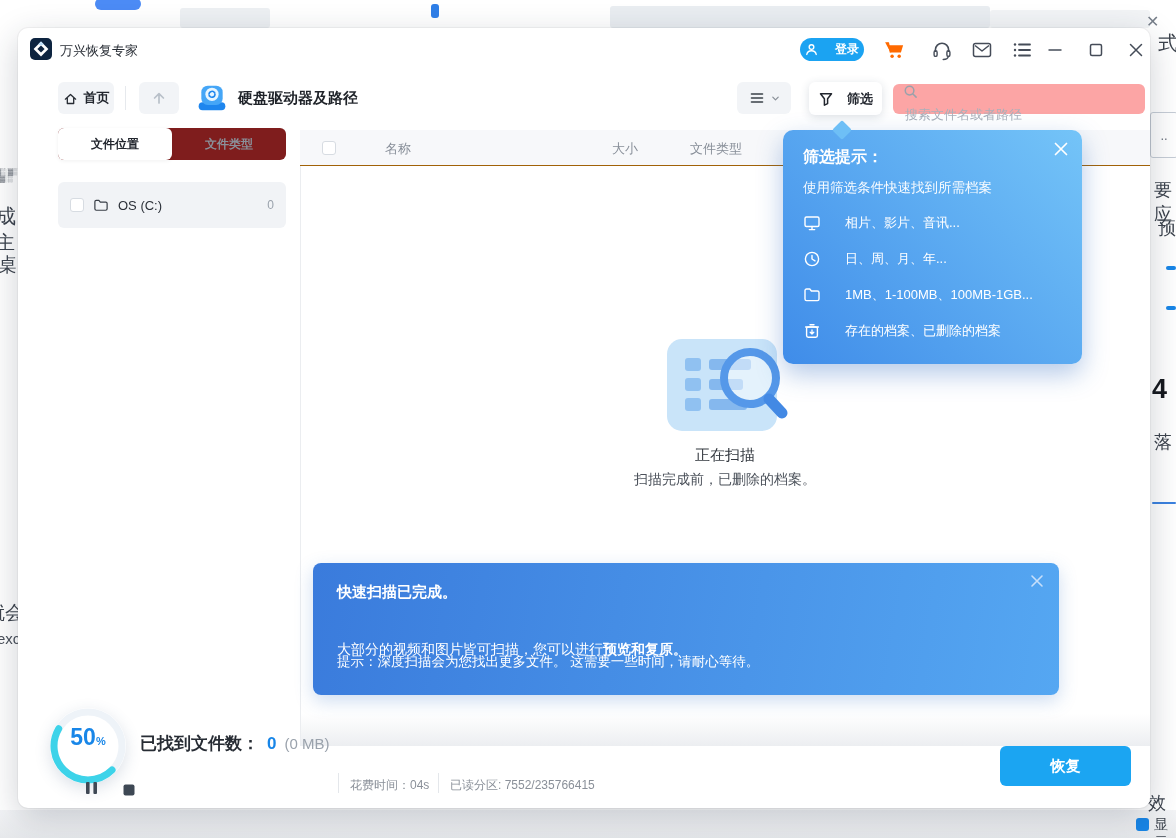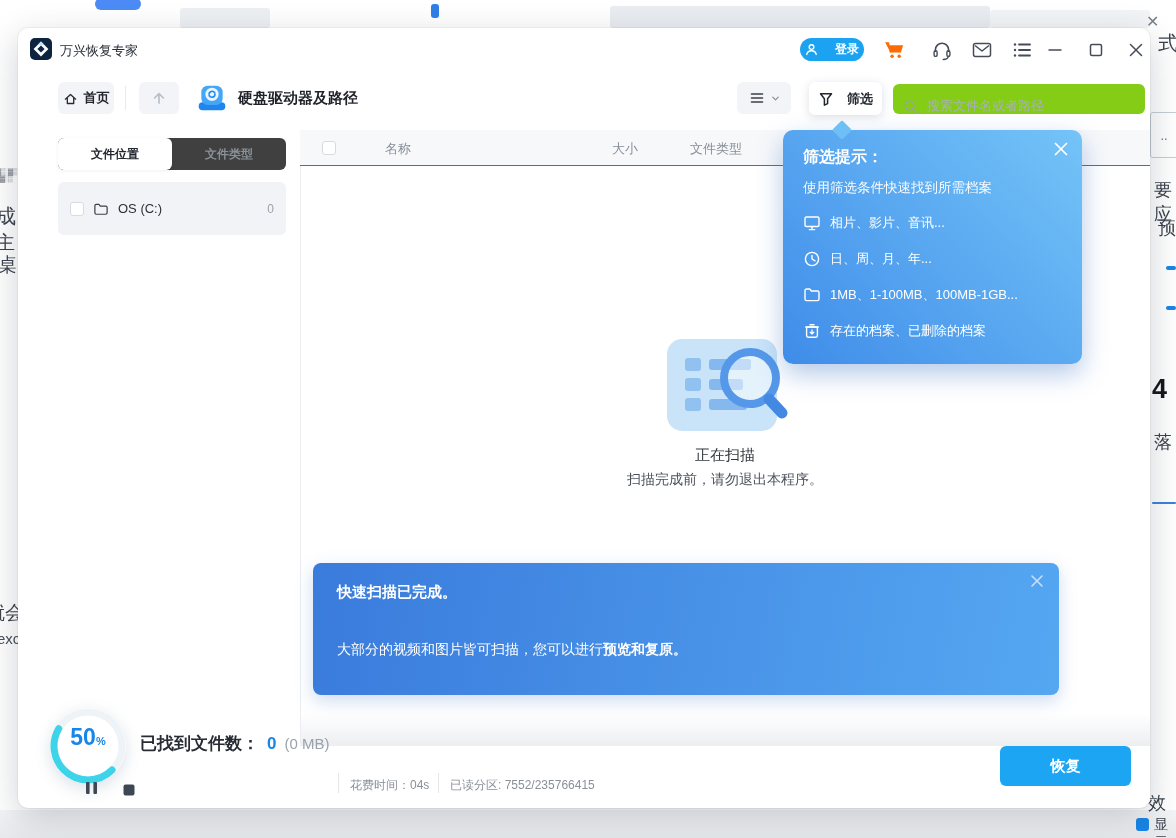--- a/index.html
+++ b/index.html
@@ -34,38 +34,38 @@
   }
   .gray-btn span{font-size:13px;font-weight:bold;color:#22262e;}
   .loc-title{font-size:15px;font-weight:bold;color:#1f2329;}
   .filter-btn{
     position:absolute;background:#ffffff;border-radius:6px;cursor:pointer;
     display:flex;align-items:center;justify-content:center;gap:13px;
     box-shadow:0 2px 10px rgba(40,60,90,.16);
   }
   .filter-btn span{font-size:13px;font-weight:bold;color:#22262e;}
   .search-box{
-    position:absolute;background:#84cc16;border-radius:6px;
-    display:flex;align-items:flex-end;padding:0 10px;gap:7px;
+    position:absolute;background:#fca5a5;border-radius:6px;
+    display:flex;align-items:flex-start;padding:0 10px;gap:7px;flex-direction:column;
   }
   .search-box input{
     border:none;outline:none;background:transparent;flex:1;
     font-size:13px;color:#3a4048;font-family:inherit;
   }
   .search-box input::placeholder{color:#a9b0ba;}
   
   .tabs{
-    position:absolute;left:40px;top:110px;width:228px;height:32px;
-    background:#404040;border-radius:6px;display:flex;padding:0;
+    position:absolute;left:40px;top:100px;width:228px;height:32px;
+    background:#7f1d1d;border-radius:6px;display:flex;padding:0;
   }
   .tab{flex:1;display:flex;align-items:center;justify-content:center;
     font-size:12px;font-weight:bold;color:#8a9099;cursor:pointer;border-radius:6px;}
   .tab.active{background:#fff;color:#22262e;box-shadow:0 1px 4px rgba(0,0,0,.06);}
   .drive-item{
-    position:absolute;left:40px;top:154px;width:228px;height:53px;
+    position:absolute;left:40px;top:154px;width:228px;height:46px;
     background:#f1f3f6;border-radius:6px;display:flex;align-items:center;
     padding:0 12px;box-sizing:border-box;gap:9px;cursor:pointer;
   }
   .drive-item .name{font-size:13px;color:#2b3038;flex:1;}
   .drive-item .count{font-size:12px;color:#9aa2ac;}
   .checkbox{width:14px;height:14px;background:#fff;border:1.5px solid #d7dce2;border-radius:3px;box-sizing:border-box;}
   
   .v-divider{position:absolute;left:282px;top:102px;width:1px;height:616px;background:#ebedf0;}
   .table-header{
     position:absolute;left:282px;top:102px;width:850px;height:36px;
@@ -85,21 +85,21 @@
     background:linear-gradient(225deg,#74c4f8 0%,#3f8ce9 100%);
     border-radius:10px;z-index:6;color:#fff;
     box-shadow:0 10px 26px rgba(40,100,190,.35);
   }
   .popup::before{
     content:"";position:absolute;left:52px;top:-7px;width:14px;height:14px;
     background:#6ebff6;transform:rotate(45deg);border-radius:2px;
   }
   .popup-title{position:absolute;left:20px;top:17px;font-size:16px;font-weight:bold;}
   .popup-sub{position:absolute;left:20px;top:49px;font-size:13.5px;opacity:.96;}
-  .popup-item{position:absolute;left:20px;display:flex;align-items:center;gap:9px;}
+  .popup-item{position:absolute;left:20px;display:flex;align-items:center;gap:24px;}
   .popup-item span{font-size:13px;}
   .popup-close{position:absolute;right:12px;top:10px;width:18px;height:18px;cursor:pointer;}
   
   .banner{
     position:absolute;left:295px;top:535px;width:746px;height:132px;
     background:linear-gradient(100deg,#3a7bdc 0%,#55a7f2 100%);
     border-radius:8px;z-index:5;color:#fff;
     box-shadow:0 6px 18px rgba(60,120,200,.25);
   }
   .banner-title{position:absolute;left:24px;top:20px;font-size:15px;font-weight:bold;}
@@ -326,21 +326,21 @@
       <rect x="19" y="40" width="16" height="13" rx="3" fill="#90c1f1"></rect>
       <rect x="19" y="60" width="16" height="13" rx="3" fill="#90c1f1"></rect>
       <rect x="43" y="21" width="42" height="11" rx="3" fill="#85b8ee"></rect>
       <rect x="43" y="41" width="34" height="11" rx="3" fill="#85b8ee"></rect>
       <rect x="43" y="61" width="38" height="11" rx="3" fill="#85b8ee"></rect>
       <circle cx="84" cy="40" r="26" fill="rgba(255,255,255,0.5)" stroke="#5598e9" stroke-width="8"></circle>
       <line x1="103" y1="61" x2="116" y2="75" stroke="#4389e4" stroke-width="11" stroke-linecap="round"></line>
     </svg>
   </div>
   <div class="scan-title">正在扫描</div>
-  <div class="scan-sub">扫描完成前，请勿退出本程序。</div>
+  <div class="scan-sub">扫描完成前，已删除的档案。</div>
 
   <div class="popup">
     <div class="popup-close">
       <svg width="18" height="18" viewBox="0 0 18 18">
           <path d="M3.5 3.5 L14.5 14.5 M14.5 3.5 L3.5 14.5" stroke="#fff" stroke-width="1.7" stroke-linecap="round"></path>
         </svg>
     </div>
     <div class="popup-title">筛选提示：</div>
     <div class="popup-sub">使用筛选条件快速找到所需档案</div>
     <div class="popup-item" style="top:84px;">
@@ -384,20 +384,21 @@
   <div class="banner">
     <div class="banner-close">
       <svg width="16" height="16" viewBox="0 0 16 16">
           <path d="M3 3 L13 13 M13 3 L3 13" stroke="#dceafc" stroke-width="1.6" stroke-linecap="round"></path>
         </svg>
     </div>
     <div class="banner-title">快速扫描已完成。</div>
     <div class="banner-line1">
       <span>大部分的视频和图片皆可扫描，您可以进行</span><b>预览和复原。</b>
     </div>
+    <div class="banner-line2">提示：深度扫描会为您找出更多文件。 这需要一些时间，请耐心等待。</div>
   </div>
 
   <div class="progress-wrap">
     <div class="progress-bg"></div>
     <svg class="abs" style="left:0;top:0;" width="84" height="84" viewBox="0 0 84 84">
       <circle cx="42" cy="42" r="34" fill="none" stroke="#eef3f8" stroke-width="7"></circle>
       <circle cx="42" cy="42" r="34" fill="none" stroke="#3dd3e9" stroke-width="7" stroke-linecap="round" stroke-dasharray="98 216" transform="rotate(45 42 42)"></circle>
     </svg>
     <div class="progress-text">
       <b>50</b><i>%</i>

